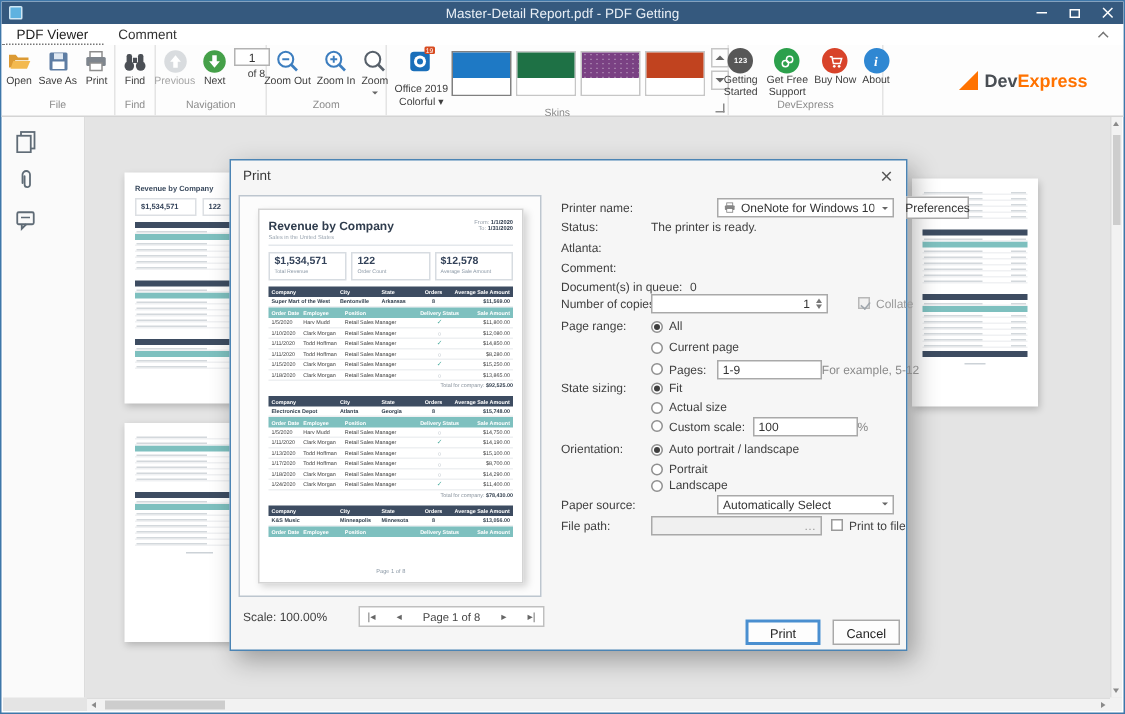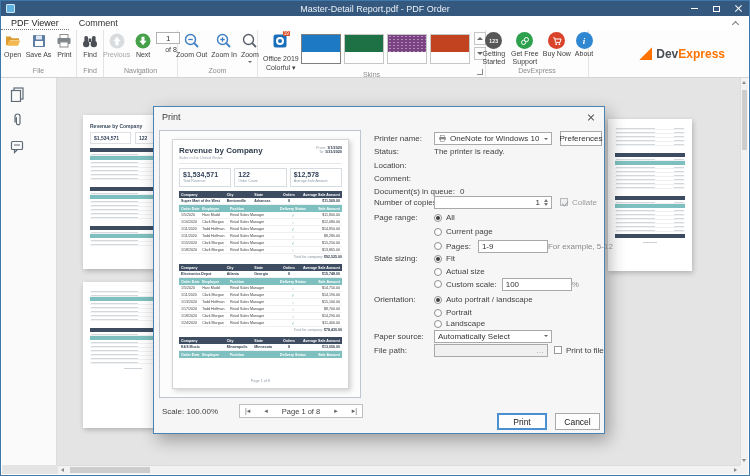--- a/index.html
+++ b/index.html
@@ -125,21 +125,21 @@
   .r-total { font-size:3.6px; color:#8a949e; text-align:right; height:6px; line-height:6px; }
   .r-total b { color:#33404f; }
   .r-pfoot { position:absolute; bottom:5px; left:0; right:0; text-align:center; font-size:3.8px; color:#8d9aa7; }
 
   
   .set { position:absolute; left:220px; top:0; width:230px; height:100%; font-size:8px; color:#3f3f3f; }
   .srow { position:absolute; left:0; display:flex; align-items:center; white-space:nowrap; }
   .slabel { width:60px; flex:none; }
   .tinput { height:13px; border:1px solid #a9a9a9; background:#fff; display:flex; align-items:center; padding:0 3px; font-size:8px; color:#333; }
   .tinput.dis { background:#f0f0f0; color:#9a9a9a; }
-  .combo { width:118px; justify-content:space-between; }
+  .combo { width:118px; justify-content:space-between;margin-left:44px; }
   .combo .cv { overflow:hidden; white-space:nowrap; display:flex; align-items:center; }
   .btn { height:15px; border:1px solid #a9a9a9; background:#fdfdfd; display:flex; align-items:center; justify-content:center; font-size:8px; color:#333; }
   .radio { width:8px; height:8px; border:1px solid #8f8f8f; border-radius:50%; background:#fff; margin-right:4px; flex:none; }
   .radio.sel::after { content:""; display:block; width:4px; height:4px; margin:1px; border-radius:50%; background:#3f3f3f; }
   .cbox { width:8px; height:8px; border:1px solid #9a9a9a; background:#fff; margin-right:4px; flex:none; position:relative; }
   .cbox.dis { background:#f1f1f1; border-color:#b8b8b8; }
   .cbox.checked::after { content:""; position:absolute; left:1.5px; top:.5px; width:3px; height:5px; border-right:1.2px solid #9fa6ad; border-bottom:1.2px solid #9fa6ad; transform:rotate(40deg); }
   .spin { display:flex; flex-direction:column; margin-left:4px; }
   .spin i { display:block; width:0; height:0; border:2.5px solid transparent; }
   .spin .up { border-bottom:3px solid #777; margin-bottom:1px; }
@@ -154,21 +154,21 @@
   .btn-print { position:absolute; left:343px; top:306px; width:50px; height:17px; border:2px solid #4a8fd0; background:#fdfdfd; font-size:8.5px; color:#222; display:flex; align-items:center; justify-content:center; }
   .btn-cancel { position:absolute; left:401px; top:306px; width:45px; height:17px; border:1px solid #a9a9a9; background:#fdfdfd; font-size:8.5px; color:#222; display:flex; align-items:center; justify-content:center; }
 </style>
 </head>
 <body>
 
 <div class="app">
 
   <div class="titlebar">
     <div class="appicon"></div>
-    <div class="wtitle">Master-Detail Report.pdf - PDF Order</div>
+    <div class="wtitle">Master-Detail Report.pdf - PDF Getting</div>
     <div class="wbtns">
       <div class="wbtn">
           <span class="ic-min"></span>
         </div>
       <div class="wbtn">
           <span class="ic-max"></span>
         </div>
       <div class="wbtn">
           <span class="ic-x"></span>
         </div>
@@ -690,40 +690,40 @@
               </span>
             <span class="caret"></span>
           </div>
           <div class="btn" style="width:42px;margin-left:8px">Preferences</div>
         </div>
         <div class="srow" style="top:40px">
             <span class="slabel">Status:</span>
             <span>The printer is ready.</span>
           </div>
         <div class="srow" style="top:54px">
-            <span class="slabel">Location:</span>
+            <span class="slabel">Atlanta:</span>
           </div>
         <div class="srow" style="top:67px">
             <span class="slabel">Comment:</span>
           </div>
         <div class="srow" style="top:80px">
             <span>Document(s) in queue:</span>
             <span style="margin-left:5px">0</span>
           </div>
 
         <div class="srow" style="top:88px;height:14px">
           <span class="slabel">Number of copies:</span>
           <div class="tinput" style="width:118px;justify-content:flex-end">
             <span>1</span>
             <span class="spin">
                 <i class="up"></i>
                 <i class="dn"></i>
               </span>
           </div>
-          <span style="margin-left:8px;display:flex;align-items:center">
+          <span style="margin-left:20px;display:flex;align-items:center">
               <span class="cbox dis checked"></span>
               <span class="dis-txt">Collate</span>
             </span>
         </div>
 
         <div class="srow" style="top:106px">
             <span class="slabel">Page range:</span>
           <span style="display:flex;align-items:flex-end">
               <span class="radio sel"></span>
               <span>All</span>

